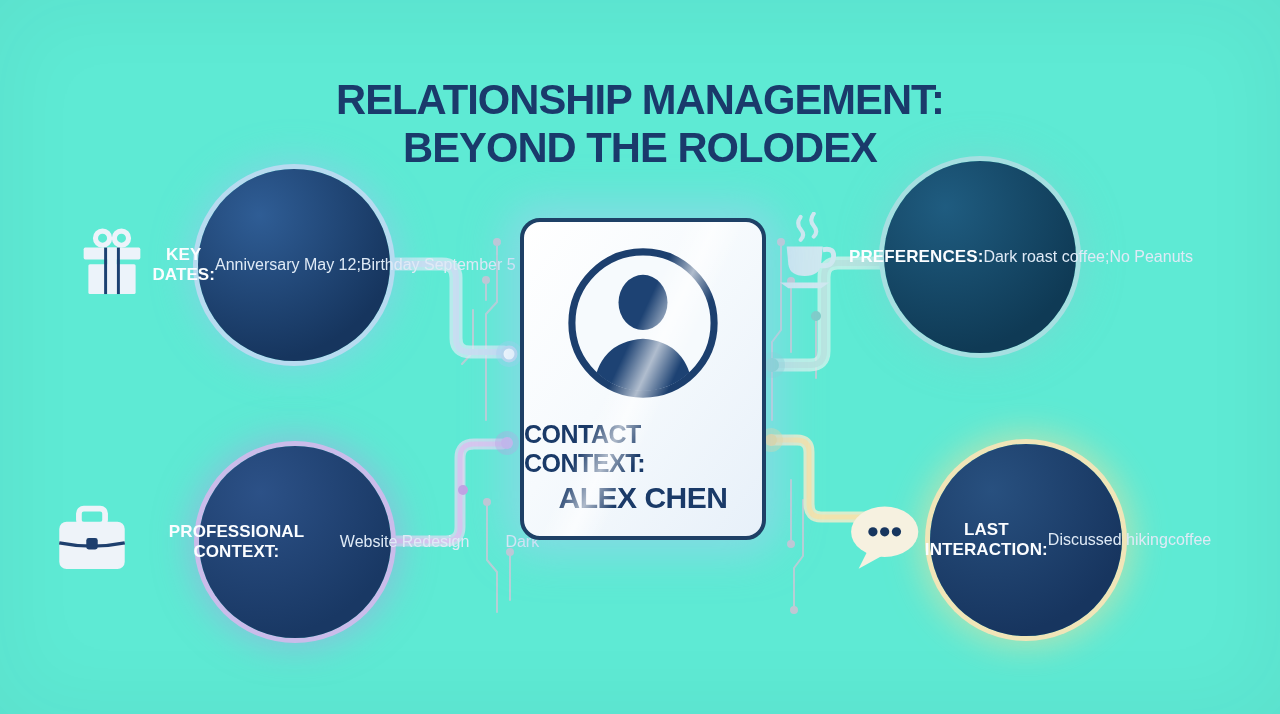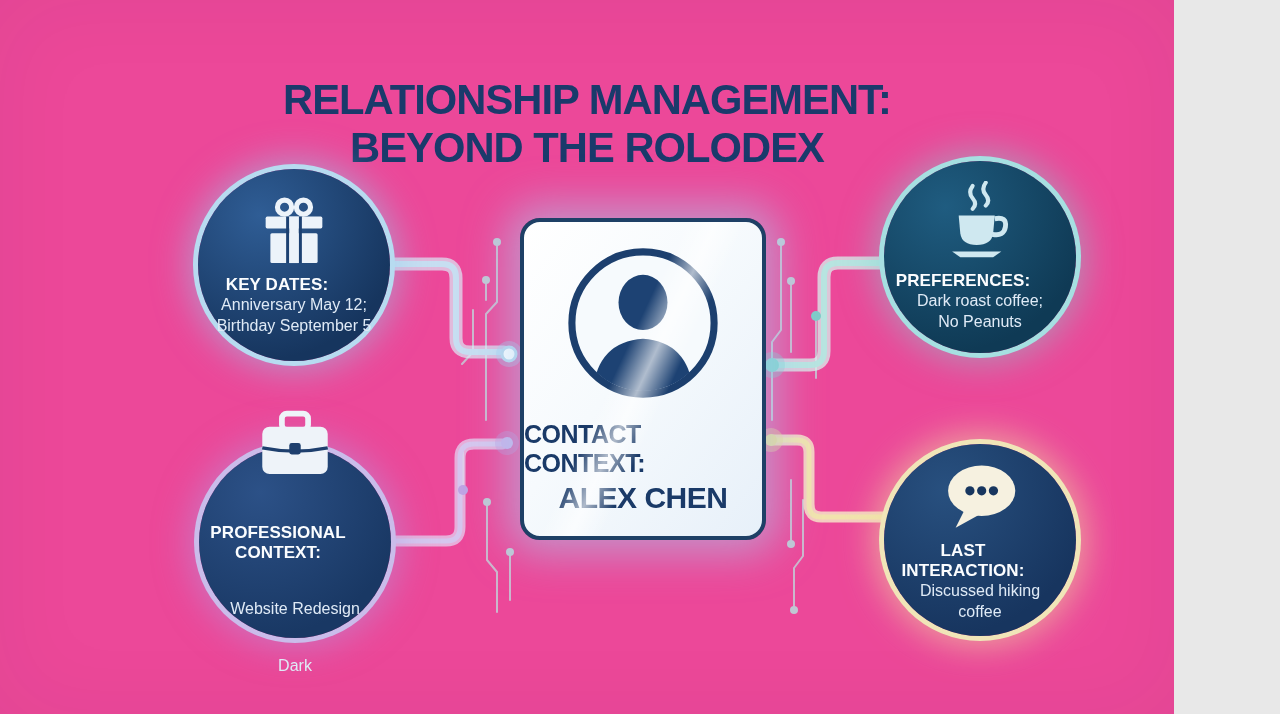--- a/index.html
+++ b/index.html
@@ -1,32 +1,32 @@
 <!DOCTYPE html>
 <html><head>
 <meta charset="utf-8">
 <style>
   html,body{margin:0;padding:0;background:#e8e8e8;}
-  .stage{position:relative;width:1174px;height:714px;background:#ec4899;overflow:hidden;
+  .stage{position:relative;width:1280px;height:714px;background:#5eead4;overflow:hidden;
          font-family:"Liberation Sans",sans-serif;box-shadow:inset 0 0 90px rgba(30,40,60,.05);}
   .traces{position:absolute;left:0;top:0;}
 
   .title{position:absolute;top:46px;left:0;right:0;text-align:center;color:#1a3a6b;
          font-weight:bold;font-size:43px;line-height:1.13;letter-spacing:-1px;transform:scaleX(.97);}
   .title span{display:block;}
 
   .node{position:absolute;width:192px;height:192px;border-radius:50%;
         background:radial-gradient(circle at 32% 24%, var(--hi), var(--lo) 74%);
         box-shadow:0 0 0 5px var(--ring), 0 0 34px 10px var(--glow);
-        display:flex;flex-direction:column;justify-content:center;
+        display:flex;flex-direction:row;align-items:center;justify-content:center;
         text-align:center;color:#fff;}
   .node-tl{--ring:#b7dbf0;--glow:rgba(150,200,235,.55);--hi:#2f5d95;--lo:#16355e;left:198px;top:169px;}
   .node-bl{--ring:#cabcea;--glow:rgba(178,156,226,.5);--hi:#2c5187;--lo:#193864;left:199px;top:446px;gap:36px;}
   .node-tr{--ring:#a6dfe1;--glow:rgba(128,212,210,.5);--hi:#1f5c80;--lo:#0f3a55;left:884px;top:161px;}
-  .node-br{--ring:#f0e5b8;--glow:rgba(236,221,160,.6);--hi:#28507f;--lo:#17355f;left:884px;top:444px;}
+  .node-br{--ring:#f0e5b8;--glow:rgba(236,221,160,.6);--hi:#28507f;--lo:#17355f;left:930px;top:444px;}
   .node .icon{margin-bottom:8px;line-height:0;}
   .node .heading{font-weight:bold;font-size:17px;max-width:158px;line-height:1.18;
                  color:#fbfdff;letter-spacing:.1px;}
   .node .line{font-size:16px;line-height:1.3;color:#dfeaf6;white-space:nowrap;}
 
   .card{position:absolute;left:520px;top:218px;width:246px;height:322px;box-sizing:border-box;
         border:4px solid #1e4066;border-radius:20px;
         background:linear-gradient(128deg,#ffffff 0%,#f6fafd 45%,#e7f0f9 100%);
         box-shadow:0 0 42px 14px rgba(165,205,240,.55);
         display:flex;flex-direction:column;align-items:center;padding-top:22px;overflow:hidden;}

